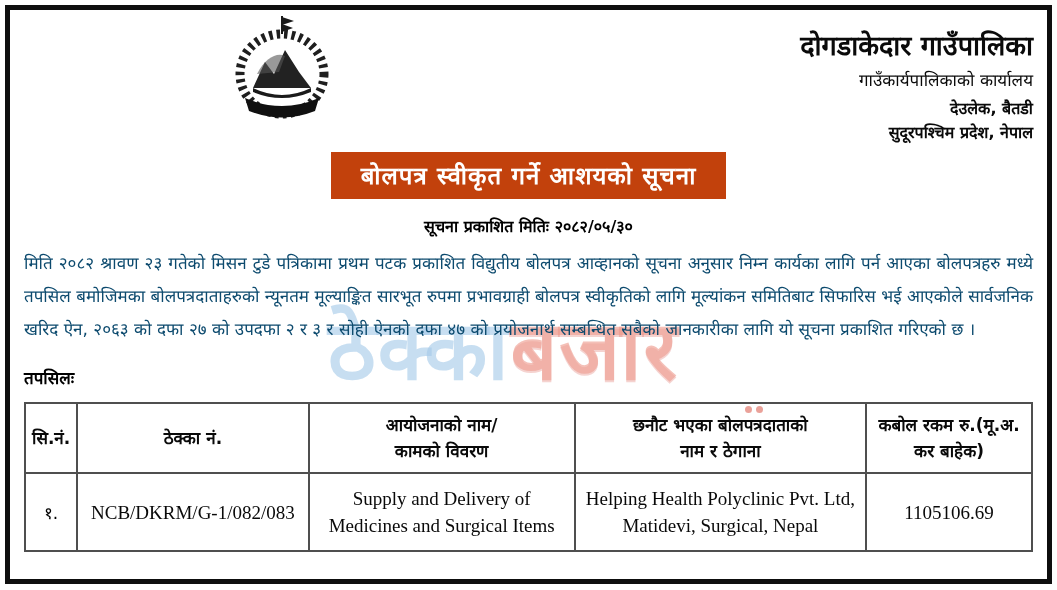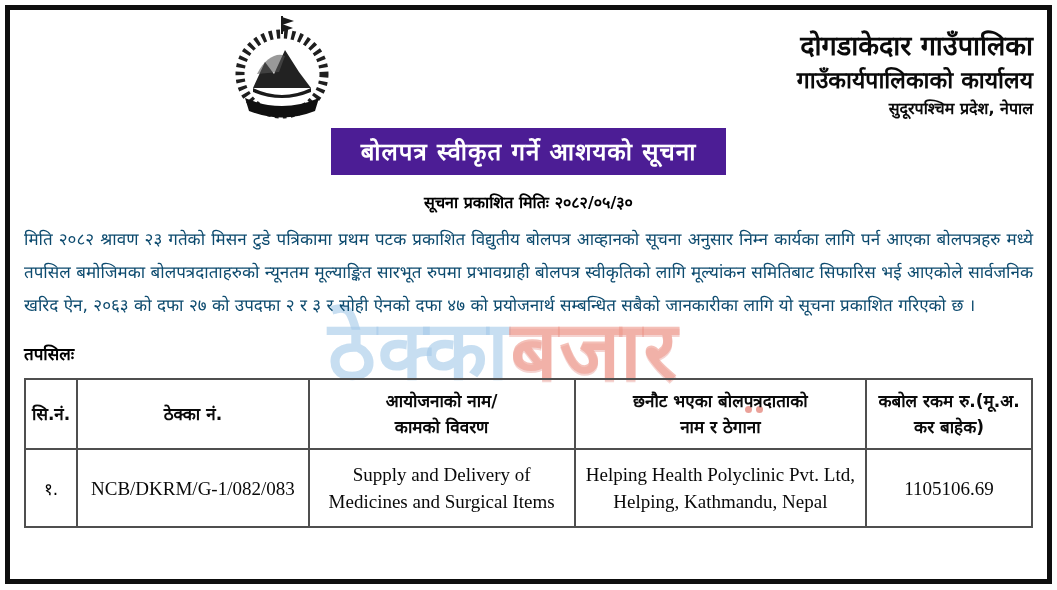--- a/index.html
+++ b/index.html
@@ -35,27 +35,27 @@
   .content { position: relative; z-index: 1; padding: 0 14px; }
 
   
   .header-wrap { position: relative; padding-top: 18px; }
   .emblem {
     position: absolute; left: 202px; top: 4px;
     width: 112px; height: 108px;
   }
   .head-lines { text-align: right; }
   .muni-name   { font-size: 27px; font-weight: bold; color: #0a0a0a; line-height: 36px; }
-  .office-name { font-size: 23px; font-weight: bold; color: #0a0a0a; line-height: 33px; }
+  .office-name { font-size: 17px; font-weight: normal; color: #0a0a0a; line-height: 33px; }
   .addr-line   { font-size: 16px; font-weight: bold; color: #0a0a0a; line-height: 24px; }
 
   .banner {
     margin: 7px auto 0 auto;
     width: fit-content;
-    background: #4c1d95;
+    background: #c2410c;
     color: #ffffff;
     font-size: 24px; font-weight: bold;
     padding: 6px 30px 8px 30px;
     letter-spacing: 1px;
   }
   .pub-date {
     text-align: center;
     font-size: 16px; font-weight: bold;
     margin-top: 16px;
   }
@@ -133,20 +133,21 @@
 
         <path d="M26,74 L38,48 L47,60 L58,36 L72,58 L84,74 Z" fill="#222222"></path>
         <path d="M30,60 C38,44 50,38 58,42 L52,58 Z" fill="#555555" opacity="0.6"></path>
         <path d="M26,74 Q55,88 84,74 L84,78 Q55,90 26,78 Z" fill="#1a1a1a"></path>
 
         <path d="M18,84 Q55,100 92,84 L88,97 Q55,110 22,97 Z" fill="#101010"></path>
       </svg>
       <div class="head-lines">
         <div class="muni-name">दोगडाकेदार गाउँपालिका</div>
         <div class="office-name">गाउँकार्यपालिकाको कार्यालय</div>
+        <div class="addr-line">देउलेक, बैतडी</div>
         <div class="addr-line">सुदूरपश्चिम प्रदेश, नेपाल</div>
       </div>
     </div>
 
     <div class="banner">बोलपत्र स्वीकृत गर्ने आशयको सूचना</div>
 
     <div class="pub-date">सूचना प्रकाशित मितिः २०८२/०५/३०</div>
 
     <div class="body-para">मिति २०८२ श्रावण २३ गतेको मिसन टुडे पत्रिकामा प्रथम पटक प्रकाशित विद्युतीय बोलपत्र आव्हानको सूचना अनुसार निम्न कार्यका लागि पर्न आएका बोलपत्रहरु मध्ये तपसिल बमोजिमका बोलपत्रदाताहरुको न्यूनतम मूल्याङ्कित सारभूत रुपमा प्रभावग्राही बोलपत्र स्वीकृतिको लागि मूल्यांकन समितिबाट सिफारिस भई आएकोले सार्वजनिक खरिद ऐन, २०६३ को दफा २७ को उपदफा २ र ३  र सोही ऐनको दफा ४७ को प्रयोजनार्थ सम्बन्धित सबैको जानकारीका लागि यो सूचना प्रकाशित गरिएको छ ।</div>
 
@@ -170,21 +171,21 @@
 नाम र ठेगाना</th>
           <th>कबोल रकम रु.(मू.अ.
 कर बाहेक)</th>
         </tr>
       </thead>
       <tbody>
         <tr>
           <td class="cell-sn">१.</td>
           <td class="latin-serif">NCB/DKRM/G-1/082/083</td>
           <td class="latin-serif">Supply and Delivery of Medicines and Surgical Items</td>
-          <td class="latin-serif">Helping Health Polyclinic Pvt. Ltd, Helping, Kathmandu, Nepal</td>
+          <td class="latin-serif">Helping Health Polyclinic Pvt. Ltd, Matidevi, Surgical, Nepal</td>
           <td class="latin-serif">1105106.69</td>
         </tr>
       </tbody>
     </table>
 
 
   </div>
 </div>
 
 </body></html>

